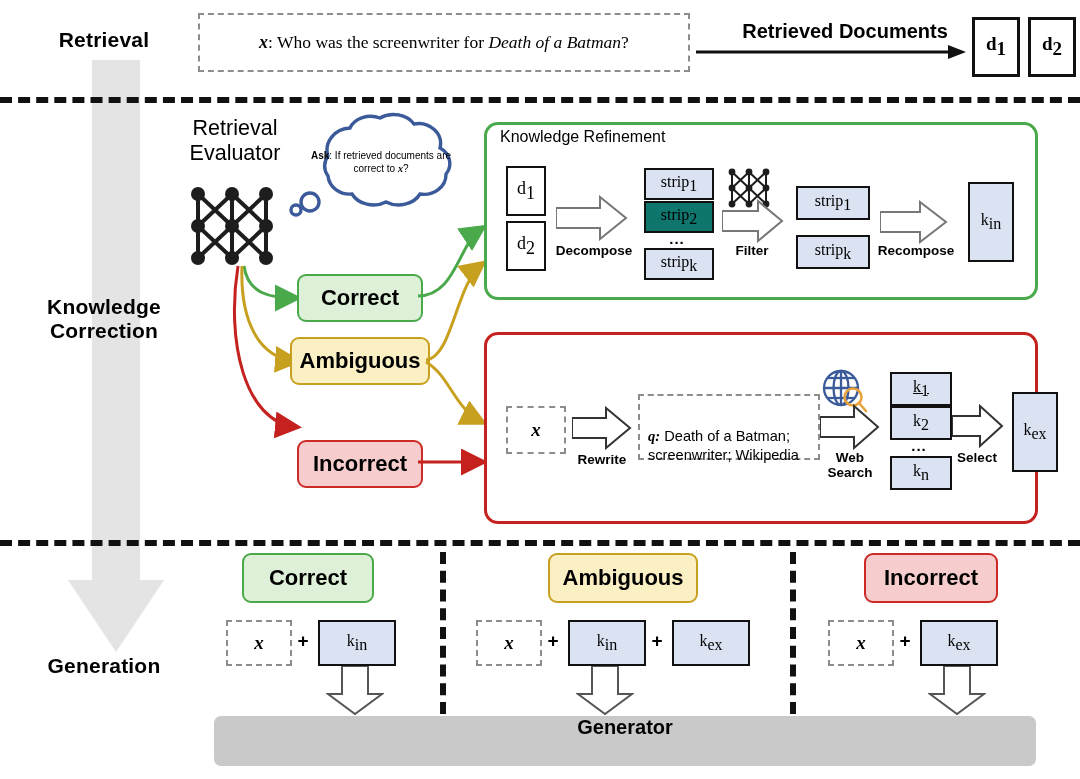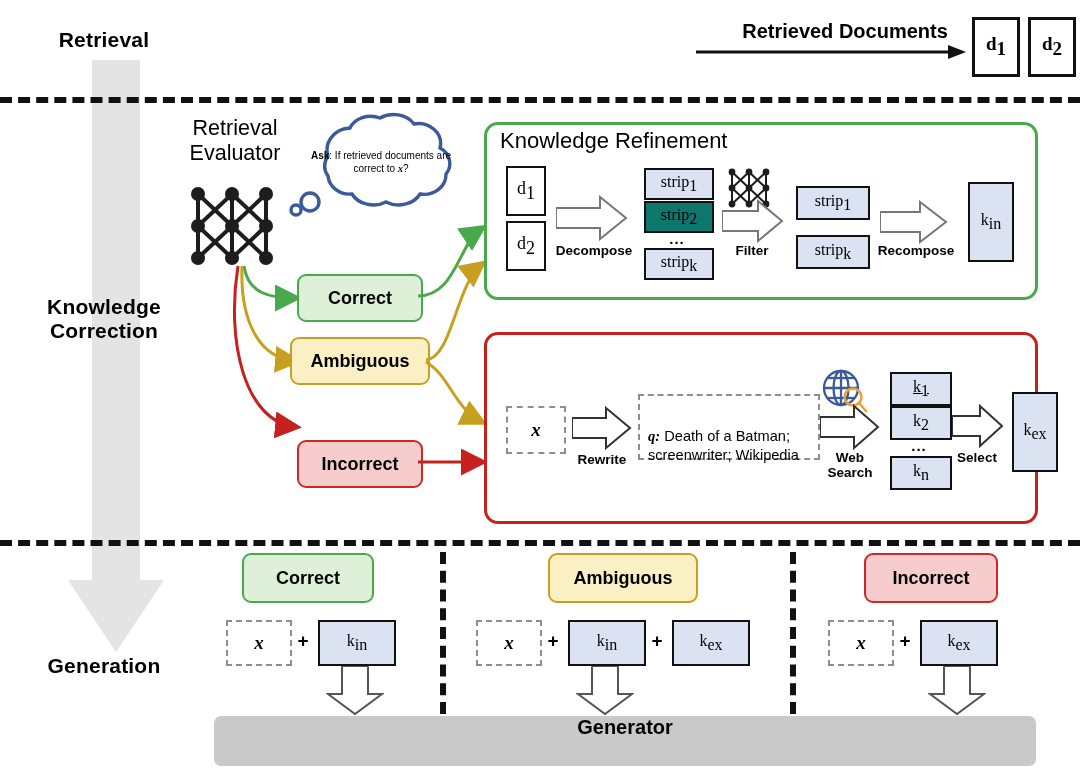--- a/index.html
+++ b/index.html
@@ -22,29 +22,29 @@
   .docbox{border:3px solid #111;background:#fff;}
   .docbox span{font-family:"Liberation Serif",serif;font-weight:bold;font-size:19px;}
   .sub{font-size:.68em;vertical-align:-0.28em;}
 
   .evalname{font-size:21.5px;line-height:1.15;text-align:center;}
 
   .bubble-txt{font-size:10px;line-height:1.28;text-align:center;color:#000;}
   .bubble-txt b{font-weight:bold;}
   .bubble-txt i{font-weight:bold;font-style:italic;font-family:"Liberation Serif",serif;}
 
-  .pill{border-radius:9px;font-weight:bold;font-size:18px;}
+  .pill{border-radius:9px;font-weight:bold;font-size:22px;}
   .pill.correct{background:#dff0d8;border:2.6px solid #4aa94a;}
   .pill.ambiguous{background:#fbf0c4;border:2.6px solid #c8a01f;}
   .pill.incorrect{background:#f6cccc;border:2.6px solid #cc2a27;}
 
   .panel{border-radius:14px;background:#fff;}
   .panel.green{border:3px solid #4aa94a;}
   .panel.red{border:3px solid #c5221f;}
-  .panel-title{font-size:22px;}
+  .panel-title{font-size:16px;}
 
   .bbox{border:2.6px solid #111;background:#fff;display:flex;align-items:center;justify-content:center;}
   .bbox span{font-family:"Liberation Serif",serif;font-size:18px;}
   .kbox{border:2.6px solid #111;background:#dbe2f1;display:flex;align-items:center;justify-content:center;}
   .kbox span{font-family:"Liberation Serif",serif;font-size:16px;}
   .kbox.peach{background:#0f766e;}
   .steplbl{font-weight:bold;font-size:13.5px;text-align:center;line-height:1.12;}
   .dots{font-weight:bold;font-size:15px;text-align:center;letter-spacing:1px;}
 
   .qrw{border:2.5px dashed #8d8d8d;background:#fff;}
@@ -74,20 +74,25 @@
     <div>Knowledge</div>
     <div>Correction</div>
   </div>
   <div class="abs stage-label ctr" style="left:6px;top:650px;width:196px;height:32px;">
     <span>Generation</span>
   </div>
 
   <div class="abs dashed-sep" style="left:0px;top:97px;width:1080px;"></div>
   <div class="abs dashed-sep" style="left:0px;top:540px;width:1080px;"></div>
 
+  <div class="abs qbox ctr" style="left:198px;top:13px;width:488px;height:55px;">
+    <div class="qtext">
+      <span class="xv">x</span><span>: </span><span>Who was the screenwriter for </span><span class="it">Death of a Batman</span><span>?</span>
+    </div>
+  </div>
 
   <div class="abs hdr-lbl" style="left:700px;top:20px;width:290px;text-align:center;">
     <span>Retrieved Documents</span>
   </div>
   <svg class="abs" style="left:696px;top:44px;" width="272" height="20" viewBox="0 0 272 20">
     <line x1="0" y1="8" x2="255" y2="8" stroke="#111" stroke-width="3"></line>
     <polygon points="270,8 252,1 252,15" fill="#111"></polygon>
   </svg>
 
   <div class="abs docbox ctr" style="left:972px;top:17px;width:42px;height:54px;">

